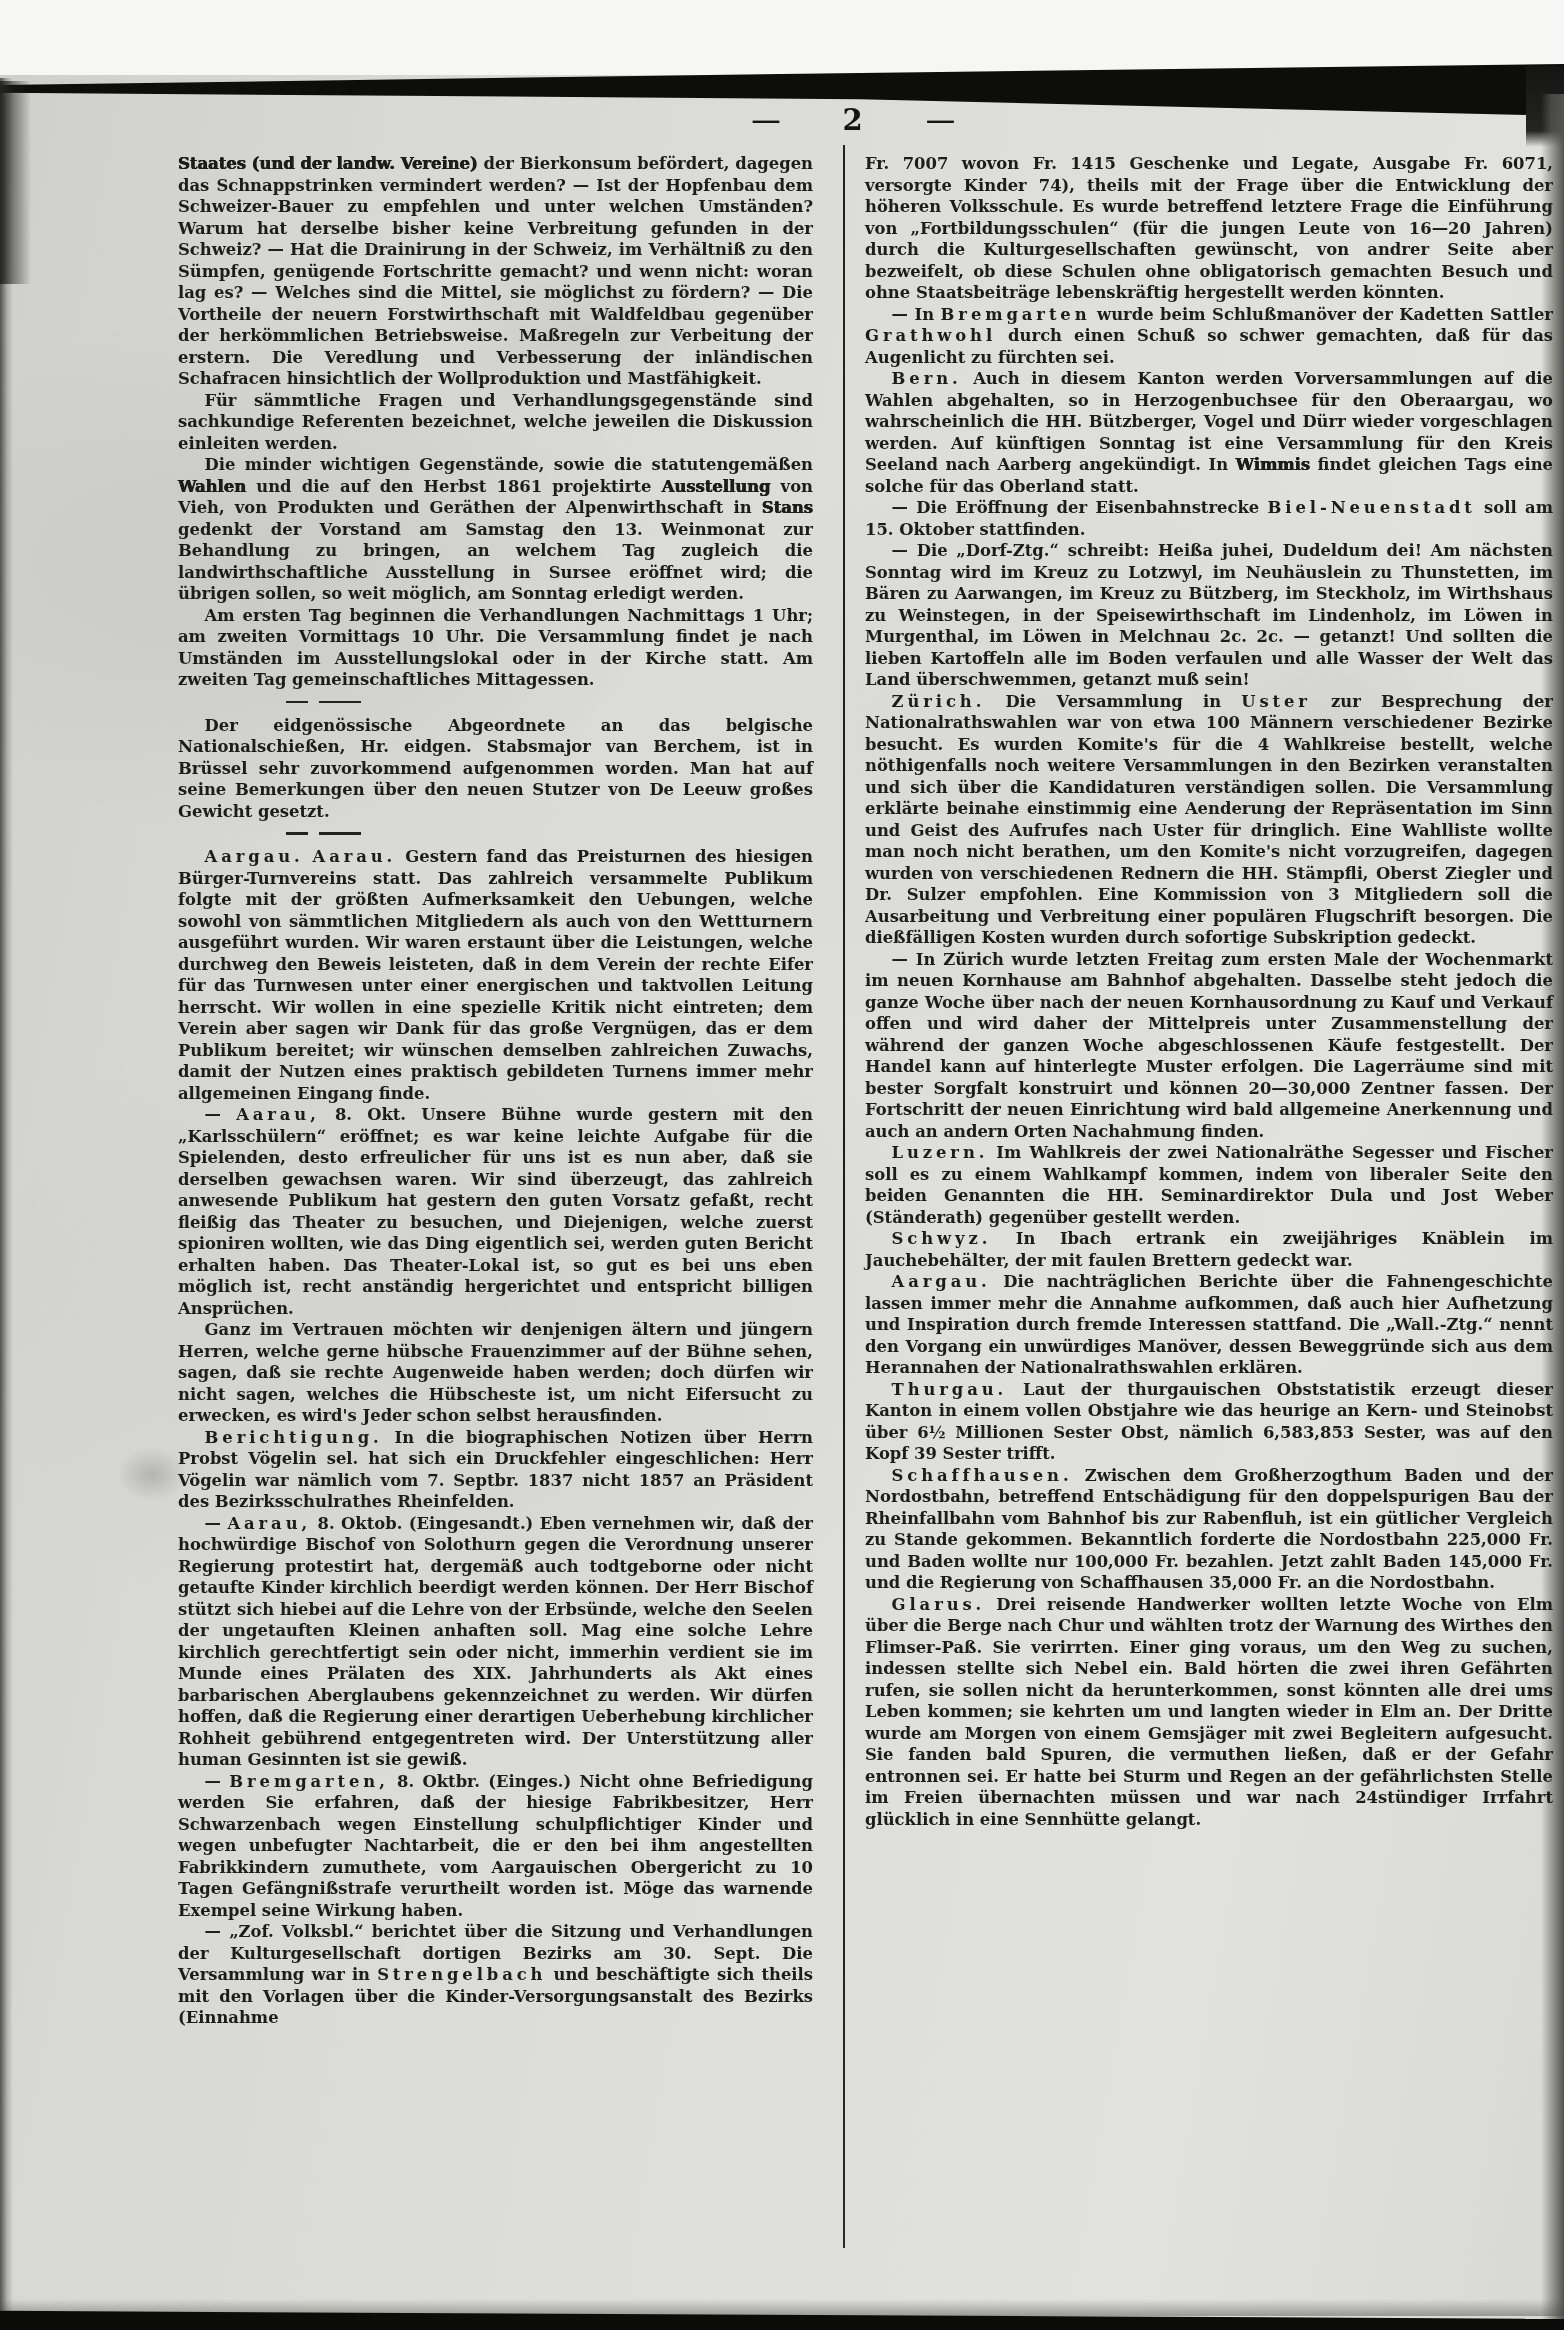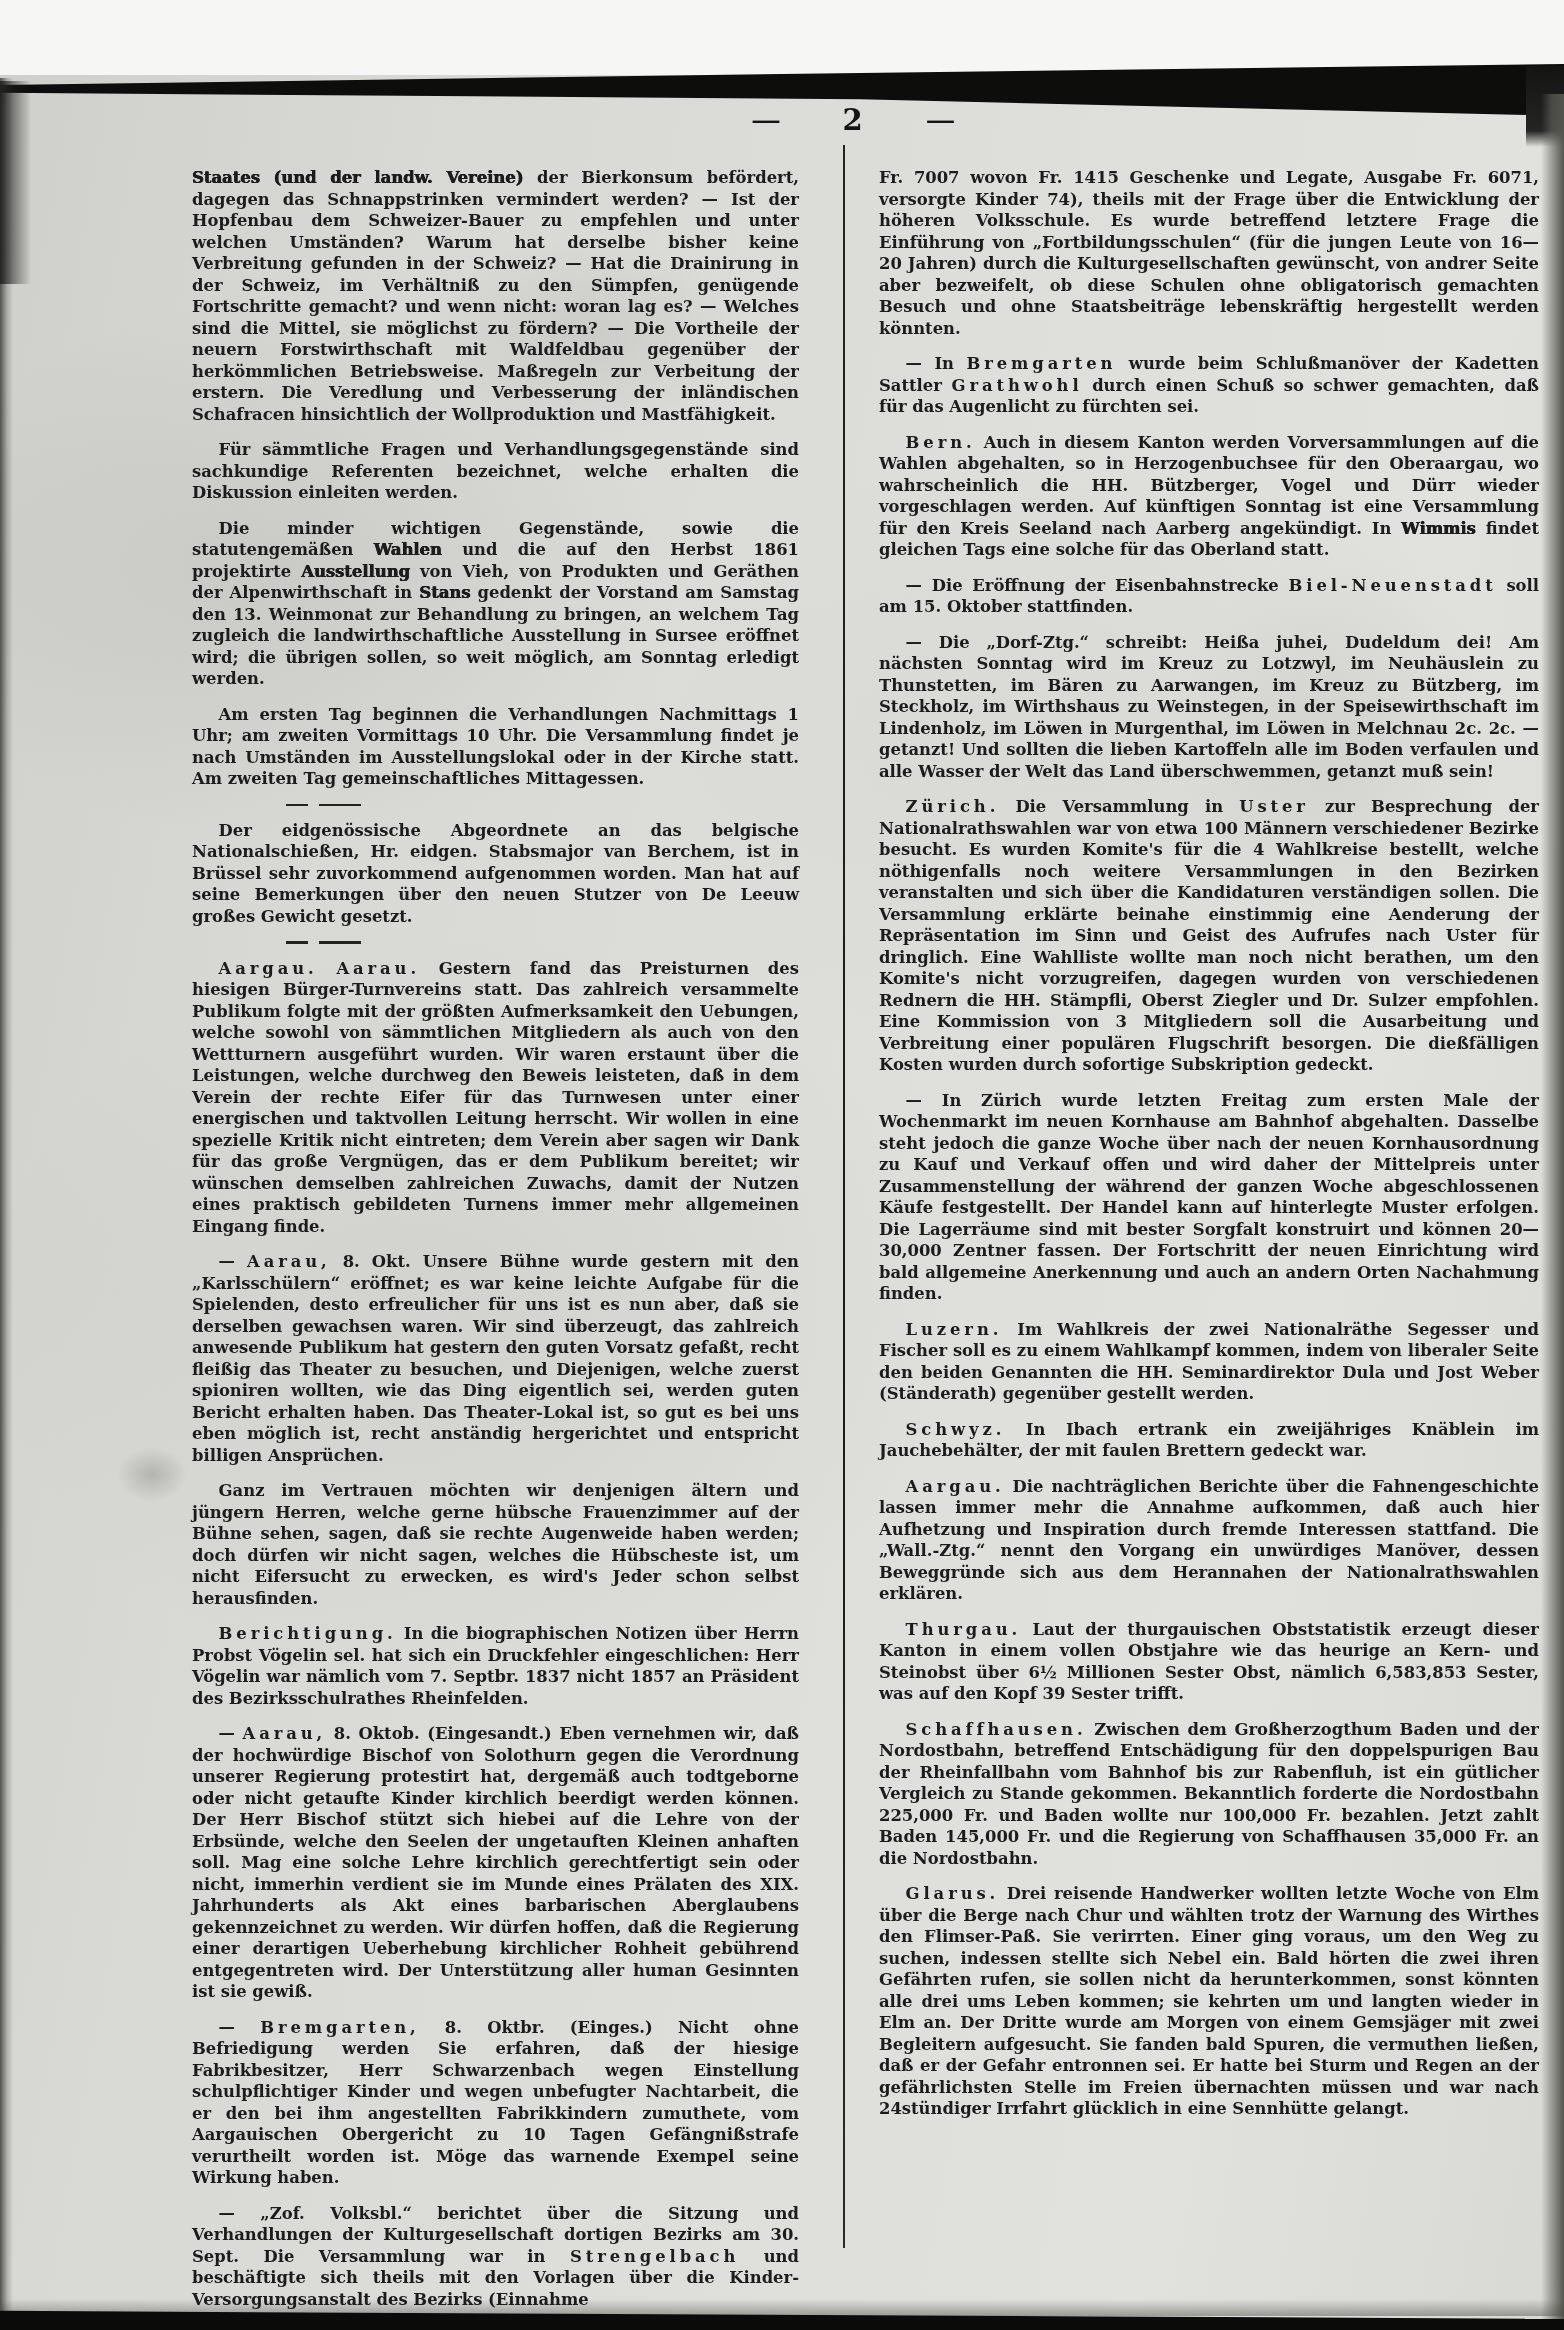--- a/index.html
+++ b/index.html
@@ -62,21 +62,21 @@
     background:linear-gradient(180deg,#22221f 0%,#1b1b19 60%,#2a2a27 100%);
   }
   .col{
     position:absolute;top:153px;color:#1c1c1a;
     font-size:16.4px;line-height:21.5px;font-weight:bold;
     text-align:justify;
     text-rendering:optimizeLegibility;
   }
   .col-left{left:178px;width:635px;}
   .col-right{left:865px;width:688px;}
-  .para{margin:14px;}
+  .para{margin:0;}
   .para.ind{text-indent:26.6px;}
   .gsp{letter-spacing:3.9px;}
   .xb{text-shadow:0.5px 0 0 currentColor, -0.2px 0 0 currentColor;}
   .sep{
     width:75px;height:2.3px;margin:10.2px 0 11.7px 108px;
     background:linear-gradient(90deg,#22221f 0 30%,rgba(0,0,0,0) 30% 44%,#22221f 44% 100%);
   }
   .smudge{position:absolute;border-radius:50%;pointer-events:none;}
   .smudge1{left:422px;top:235px;width:329px;height:203px;
     background:radial-gradient(ellipse,rgba(70,70,65,0.10),rgba(0,0,0,0) 70%);}
@@ -105,21 +105,21 @@
 <div class="page-head">
   <span class="dash">—</span>
   <span class="num">2</span>
   <span class="dash">—</span>
 </div>
 
 <div class="col-rule"></div>
 
 <div class="col col-left" id="col-left">
     <p class="para"><span class="xb">Staates (und der landw. Vereine) </span><span>der Bierkonsum befördert, dagegen das Schnappstrinken vermindert werden? — Ist der Hopfenbau dem Schweizer-Bauer zu empfehlen und unter welchen Umständen? Warum hat derselbe bisher keine Verbreitung gefunden in der Schweiz? — Hat die Drainirung in der Schweiz, im Verhältniß zu den Sümpfen, genügende Fortschritte gemacht? und wenn nicht: woran lag es? — Welches sind die Mittel, sie möglichst zu fördern? — Die Vortheile der neuern Forstwirthschaft mit Waldfeldbau gegenüber der herkömmlichen Betriebsweise. Maßregeln zur Verbeitung der erstern. Die Veredlung und Verbesserung der inländischen Schafracen hinsichtlich der Wollproduktion und Mastfähigkeit.</span></p>
-    <p class="para ind"><span>Für sämmtliche Fragen und Verhandlungsgegenstände sind sachkundige Referenten bezeichnet, welche erhalten die Diskussion einleiten werden.</span></p>
+    <p class="para ind"><span>Für sämmtliche Fragen und Verhandlungsgegenstände sind sachkundige Referenten bezeichnet, welche jeweilen die Diskussion einleiten werden.</span></p>
     <p class="para ind"><span>Die minder wichtigen Gegenstände, sowie die statutengemäßen </span><span class="xb">Wahlen</span><span> und die auf den Herbst 1861 projektirte </span><span class="xb">Ausstellung</span><span> von Vieh, von Produkten und Geräthen der Alpenwirthschaft in </span><span class="xb">Stans</span><span> gedenkt der Vorstand am Samstag den 13. Weinmonat zur Behandlung zu bringen, an welchem Tag zugleich die landwirthschaftliche Ausstellung in Sursee eröffnet wird; die übrigen sollen, so weit möglich, am Sonntag erledigt werden.</span></p>
     <p class="para ind"><span>Am ersten Tag beginnen die Verhandlungen Nachmittags 1 Uhr; am zweiten Vormittags 10 Uhr. Die Versammlung findet je nach Umständen im Ausstellungslokal oder in der Kirche statt. Am zweiten Tag gemeinschaftliches Mittagessen.</span></p>
     <div class="sep"></div>
     <p class="para ind"><span>Der eidgenössische Abgeordnete an das belgische Nationalschießen, Hr. eidgen. Stabsmajor van Berchem, ist in Brüssel sehr zuvorkommend aufgenommen worden. Man hat auf seine Bemerkungen über den neuen Stutzer von De Leeuw großes Gewicht gesetzt.</span></p>
     <div class="sep"></div>
     <p class="para ind"><span class="gsp">Aargau.</span><span> </span><span class="gsp">Aarau.</span><span> Gestern fand das Preisturnen des hiesigen Bürger-Turnvereins statt. Das zahlreich versammelte Publikum folgte mit der größten Aufmerksamkeit den Uebungen, welche sowohl von sämmtlichen Mitgliedern als auch von den Wettturnern ausgeführt wurden. Wir waren erstaunt über die Leistungen, welche durchweg den Beweis leisteten, daß in dem Verein der rechte Eifer für das Turnwesen unter einer energischen und taktvollen Leitung herrscht. Wir wollen in eine spezielle Kritik nicht eintreten; dem Verein aber sagen wir Dank für das große Vergnügen, das er dem Publikum bereitet; wir wünschen demselben zahlreichen Zuwachs, damit der Nutzen eines praktisch gebildeten Turnens immer mehr allgemeinen Eingang finde.</span></p>
     <p class="para ind"><span>— </span><span class="gsp">Aarau,</span><span> 8. Okt. Unsere Bühne wurde gestern mit den „Karlsschülern“ eröffnet; es war keine leichte Aufgabe für die Spielenden, desto erfreulicher für uns ist es nun aber, daß sie derselben gewachsen waren. Wir sind überzeugt, das zahlreich anwesende Publikum hat gestern den guten Vorsatz gefaßt, recht fleißig das Theater zu besuchen, und Diejenigen, welche zuerst spioniren wollten, wie das Ding eigentlich sei, werden guten Bericht erhalten haben. Das Theater-Lokal ist, so gut es bei uns eben möglich ist, recht anständig hergerichtet und entspricht billigen Ansprüchen.</span></p>
     <p class="para ind"><span>Ganz im Vertrauen möchten wir denjenigen ältern und jüngern Herren, welche gerne hübsche Frauenzimmer auf der Bühne sehen, sagen, daß sie rechte Augenweide haben werden; doch dürfen wir nicht sagen, welches die Hübscheste ist, um nicht Eifersucht zu erwecken, es wird's Jeder schon selbst herausfinden.</span></p>
     <p class="para ind"><span class="gsp">Berichtigung.</span><span> In die biographischen Notizen über Herrn Probst Vögelin sel. hat sich ein Druckfehler eingeschlichen: Herr Vögelin war nämlich vom 7. Septbr. 1837 nicht 1857 an Präsident des Bezirksschulrathes Rheinfelden.</span></p>
     <p class="para ind"><span>— </span><span class="gsp">Aarau,</span><span> 8. Oktob. (Eingesandt.) Eben vernehmen wir, daß der hochwürdige Bischof von Solothurn gegen die Verordnung unserer Regierung protestirt hat, dergemäß auch todtgeborne oder nicht getaufte Kinder kirchlich beerdigt werden können. Der Herr Bischof stützt sich hiebei auf die Lehre von der Erbsünde, welche den Seelen der ungetauften Kleinen anhaften soll. Mag eine solche Lehre kirchlich gerechtfertigt sein oder nicht, immerhin verdient sie im Munde eines Prälaten des XIX. Jahrhunderts als Akt eines barbarischen Aberglaubens gekennzeichnet zu werden. Wir dürfen hoffen, daß die Regierung einer derartigen Ueberhebung kirchlicher Rohheit gebührend entgegentreten wird. Der Unterstützung aller human Gesinnten ist sie gewiß.</span></p>

